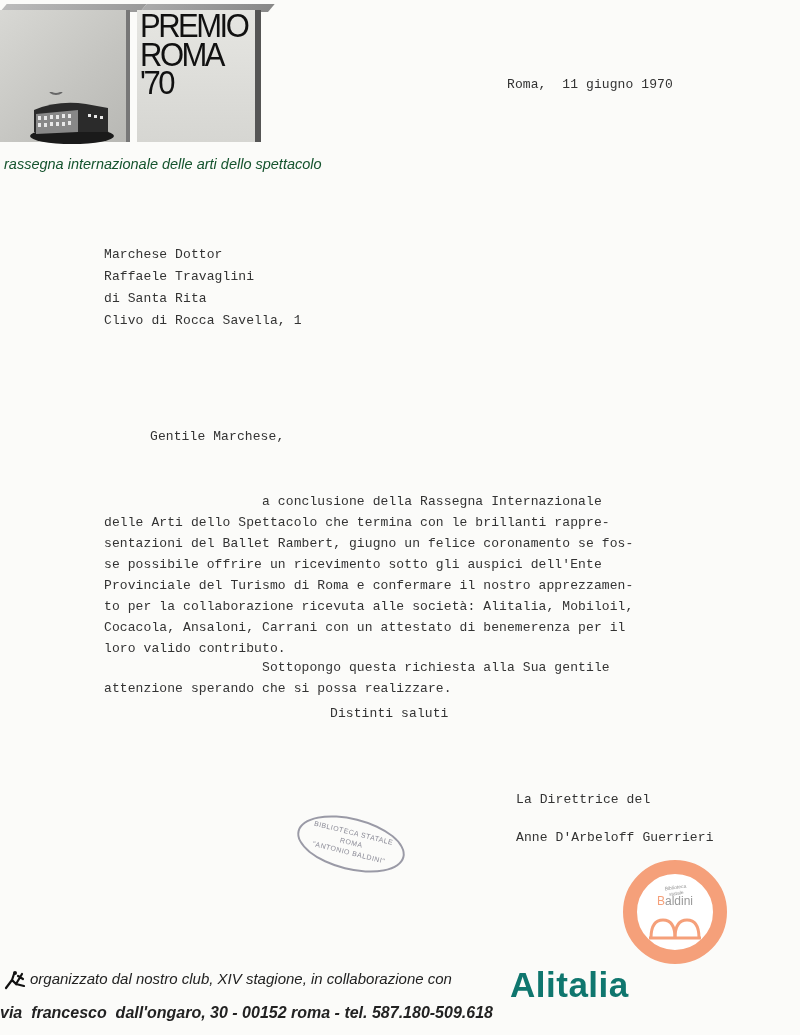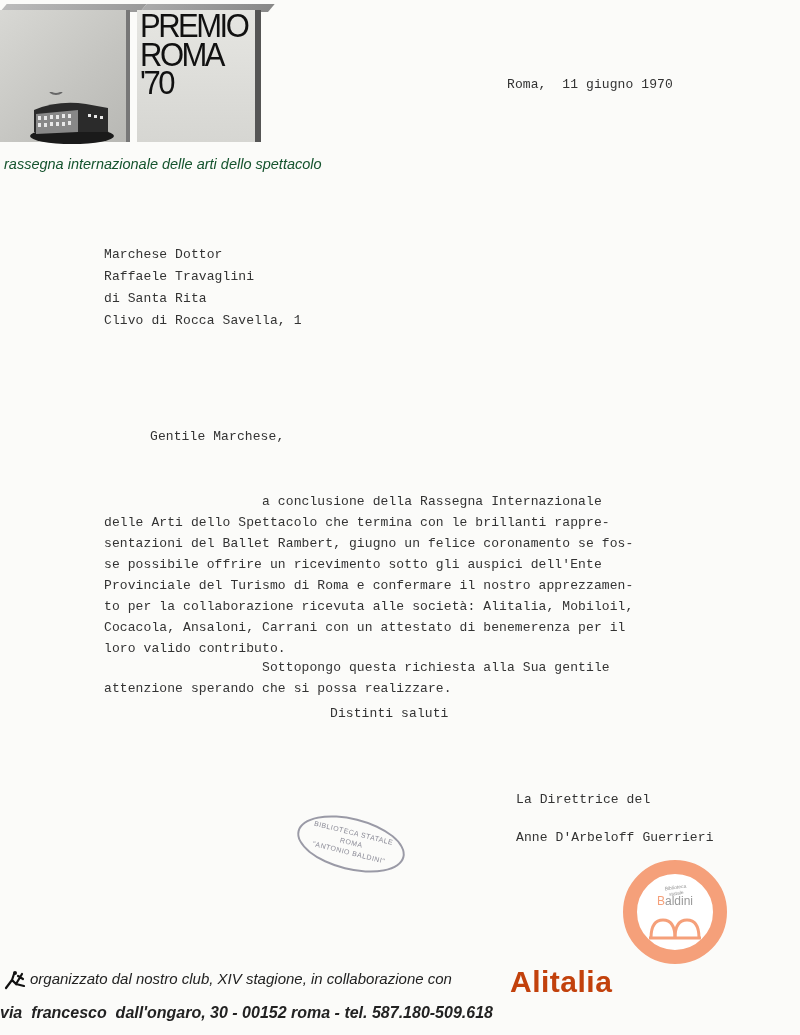--- a/index.html
+++ b/index.html
@@ -86,21 +86,21 @@
     position: absolute; left: 20px; top: 20px; font-family: "Liberation Sans", sans-serif;
     font-size: 12px; color: #999;
   }
   .baldini-word span.b { color: #f5a07a; }
   .baldini-book { position: absolute; left: 12px; top: 44px; }
 
   .footer1 { left: 6px; top: 970px; font-size: 15px; color: #222; }
   .footer2 { left: 0px; top: 1004px; font-size: 16px; color: #222; font-weight: bold; }
   .alitalia {
     left: 510px; top: 965px; font-family: "Liberation Sans", "DejaVu Sans", sans-serif;
-    font-weight: 700; font-size: 30px; color: #c2410c; letter-spacing: 0.5px;
+    font-weight: 700; font-size: 35px; color: #0f766e; letter-spacing: 0.5px;
   }
   .fig-icon { left: 4px; top: 970px; }
 </style>
 </head>
 <body>
 
 <div class="abs cube-left-top"></div>
 <div class="cube cube-left">
   <svg class="colosseum" viewBox="0 0 88 52">
     <ellipse cx="44" cy="44" rx="42" ry="8" fill="#1a1a1a"></ellipse>

